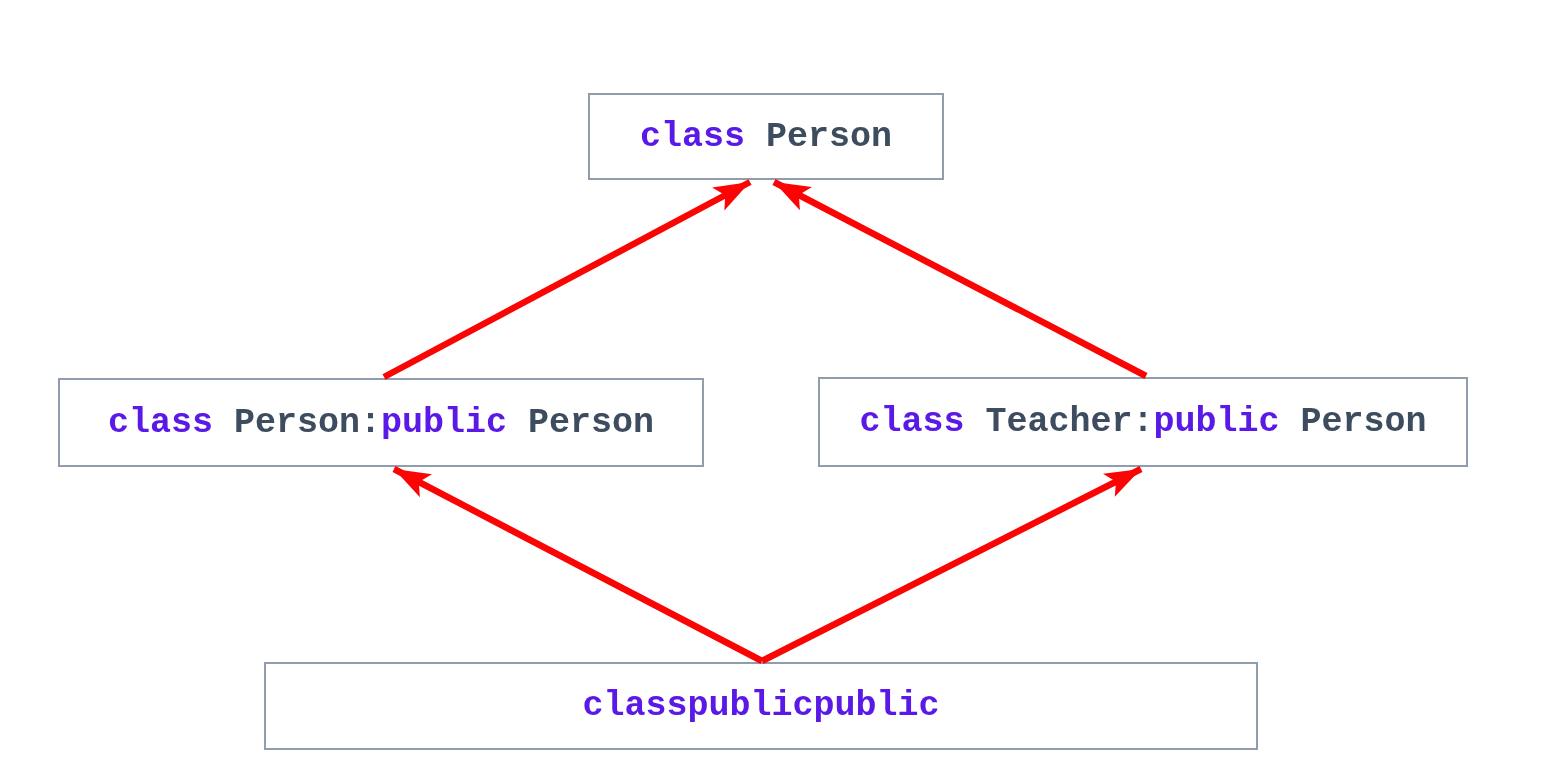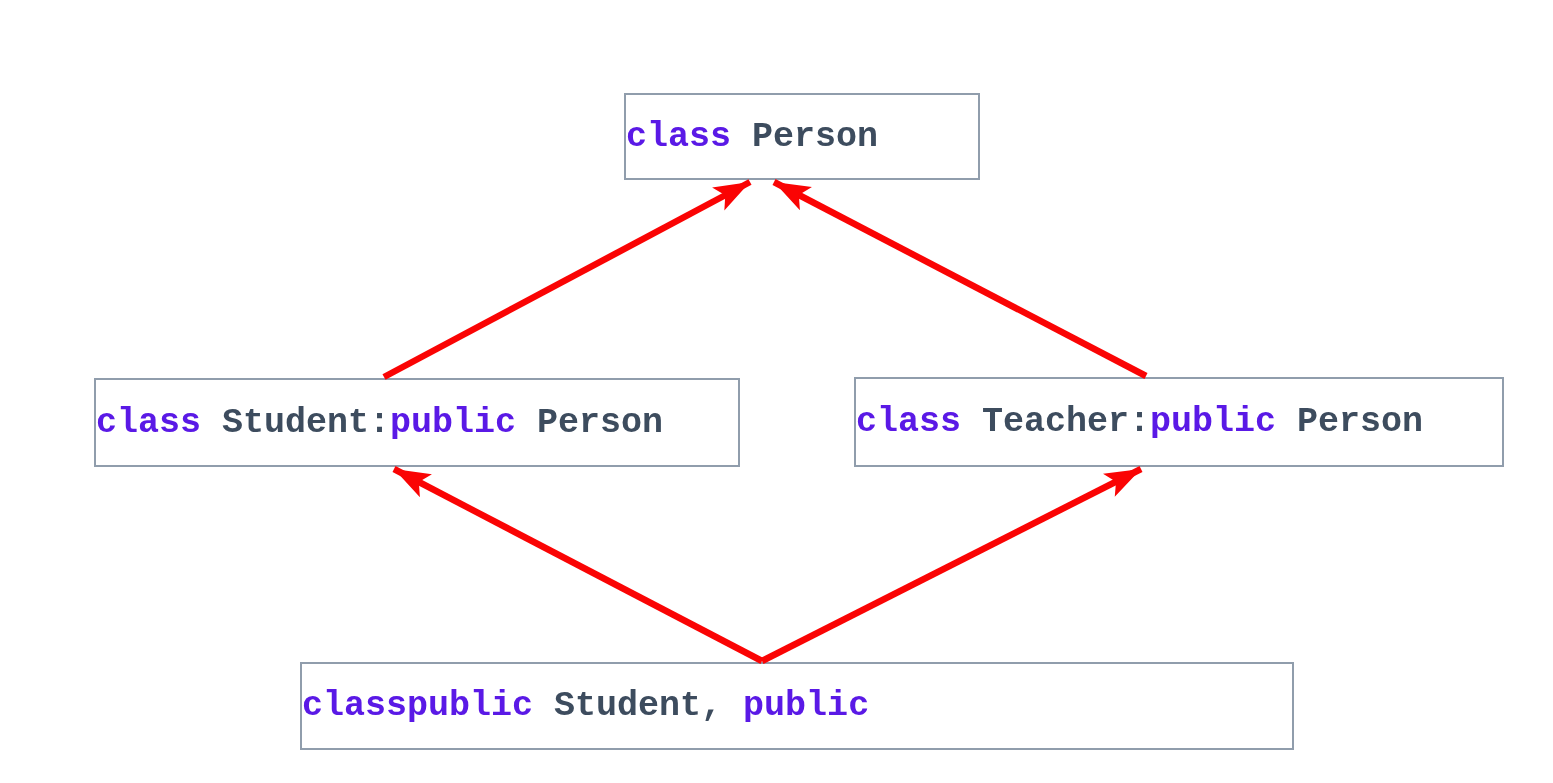--- a/index.html
+++ b/index.html
@@ -13,28 +13,27 @@
     height: 783px;
     background: var(--color-background, #ffffff);
     font-family: "Liberation Mono", "DejaVu Sans Mono", monospace;
     overflow: hidden;
   }
   .class-box {
     position: absolute;
     box-sizing: border-box;
     display: flex;
     align-items: center;
-    justify-content: flex-start;
+    justify-content: center;
     border: 2px solid var(--color-border, #909DAC);
     background: #ffffff;
     font-weight: bold;
     font-size: 35px;
     white-space: pre;
     z-index: 2;
-    margin-left: 36px;
   }
   .box-person    { left: 588px; top:  93px; width: 356px; height: 87px; }
   .box-student   { left:  58px; top: 378px; width: 646px; height: 89px; }
   .box-teacher   { left: 818px; top: 377px; width: 650px; height: 90px; }
   .box-assistant { left: 264px; top: 662px; width: 994px; height: 88px; }
 
   .kw { color: var(--color-keyword, #5A19E6); }
   .id { color: var(--color-identifier, #3D4C5E); }
 
   svg.arrows {
@@ -56,29 +55,29 @@
 </head>
 <body>
 
 <div class="canvas">
 
   <div class="class-box box-person">
     <span class="kw">class</span><span class="id"> Person</span>
   </div>
 
   <div class="class-box box-student">
-    <span class="kw">class</span><span class="id"> Student:</span><span class="kw">public</span><span class="id"> Person</span>
+    <span class="kw">class</span><span class="id"> Person:</span><span class="kw">public</span><span class="id"> Person</span>
   </div>
 
   <div class="class-box box-teacher">
     <span class="kw">class</span><span class="id"> Teacher:</span><span class="kw">public</span><span class="id"> Person</span>
   </div>
 
   <div class="class-box box-assistant">
-    <span class="kw">class</span><span class="kw">public</span><span class="id"> Student, </span><span class="kw">public</span>
+    <span class="kw">class</span><span class="kw">public</span><span class="kw">public</span>
   </div>
 
   <svg class="arrows" viewBox="0 0 1553 783" xmlns="http://www.w3.org/2000/svg">
     <defs>
       <marker id="ah" viewBox="0 0 40 28" markerWidth="40" markerHeight="28" refX="37" refY="14" orient="auto" markerUnits="userSpaceOnUse">
         <path d="M 37 14 L 1 1 L 9 14 L 1 27 Z"></path>
       </marker>
     </defs>
     <line x1="384" y1="377" x2="750" y2="182" marker-end="url(#ah)"></line>
     <line x1="1146" y1="376" x2="774" y2="182" marker-end="url(#ah)"></line>

